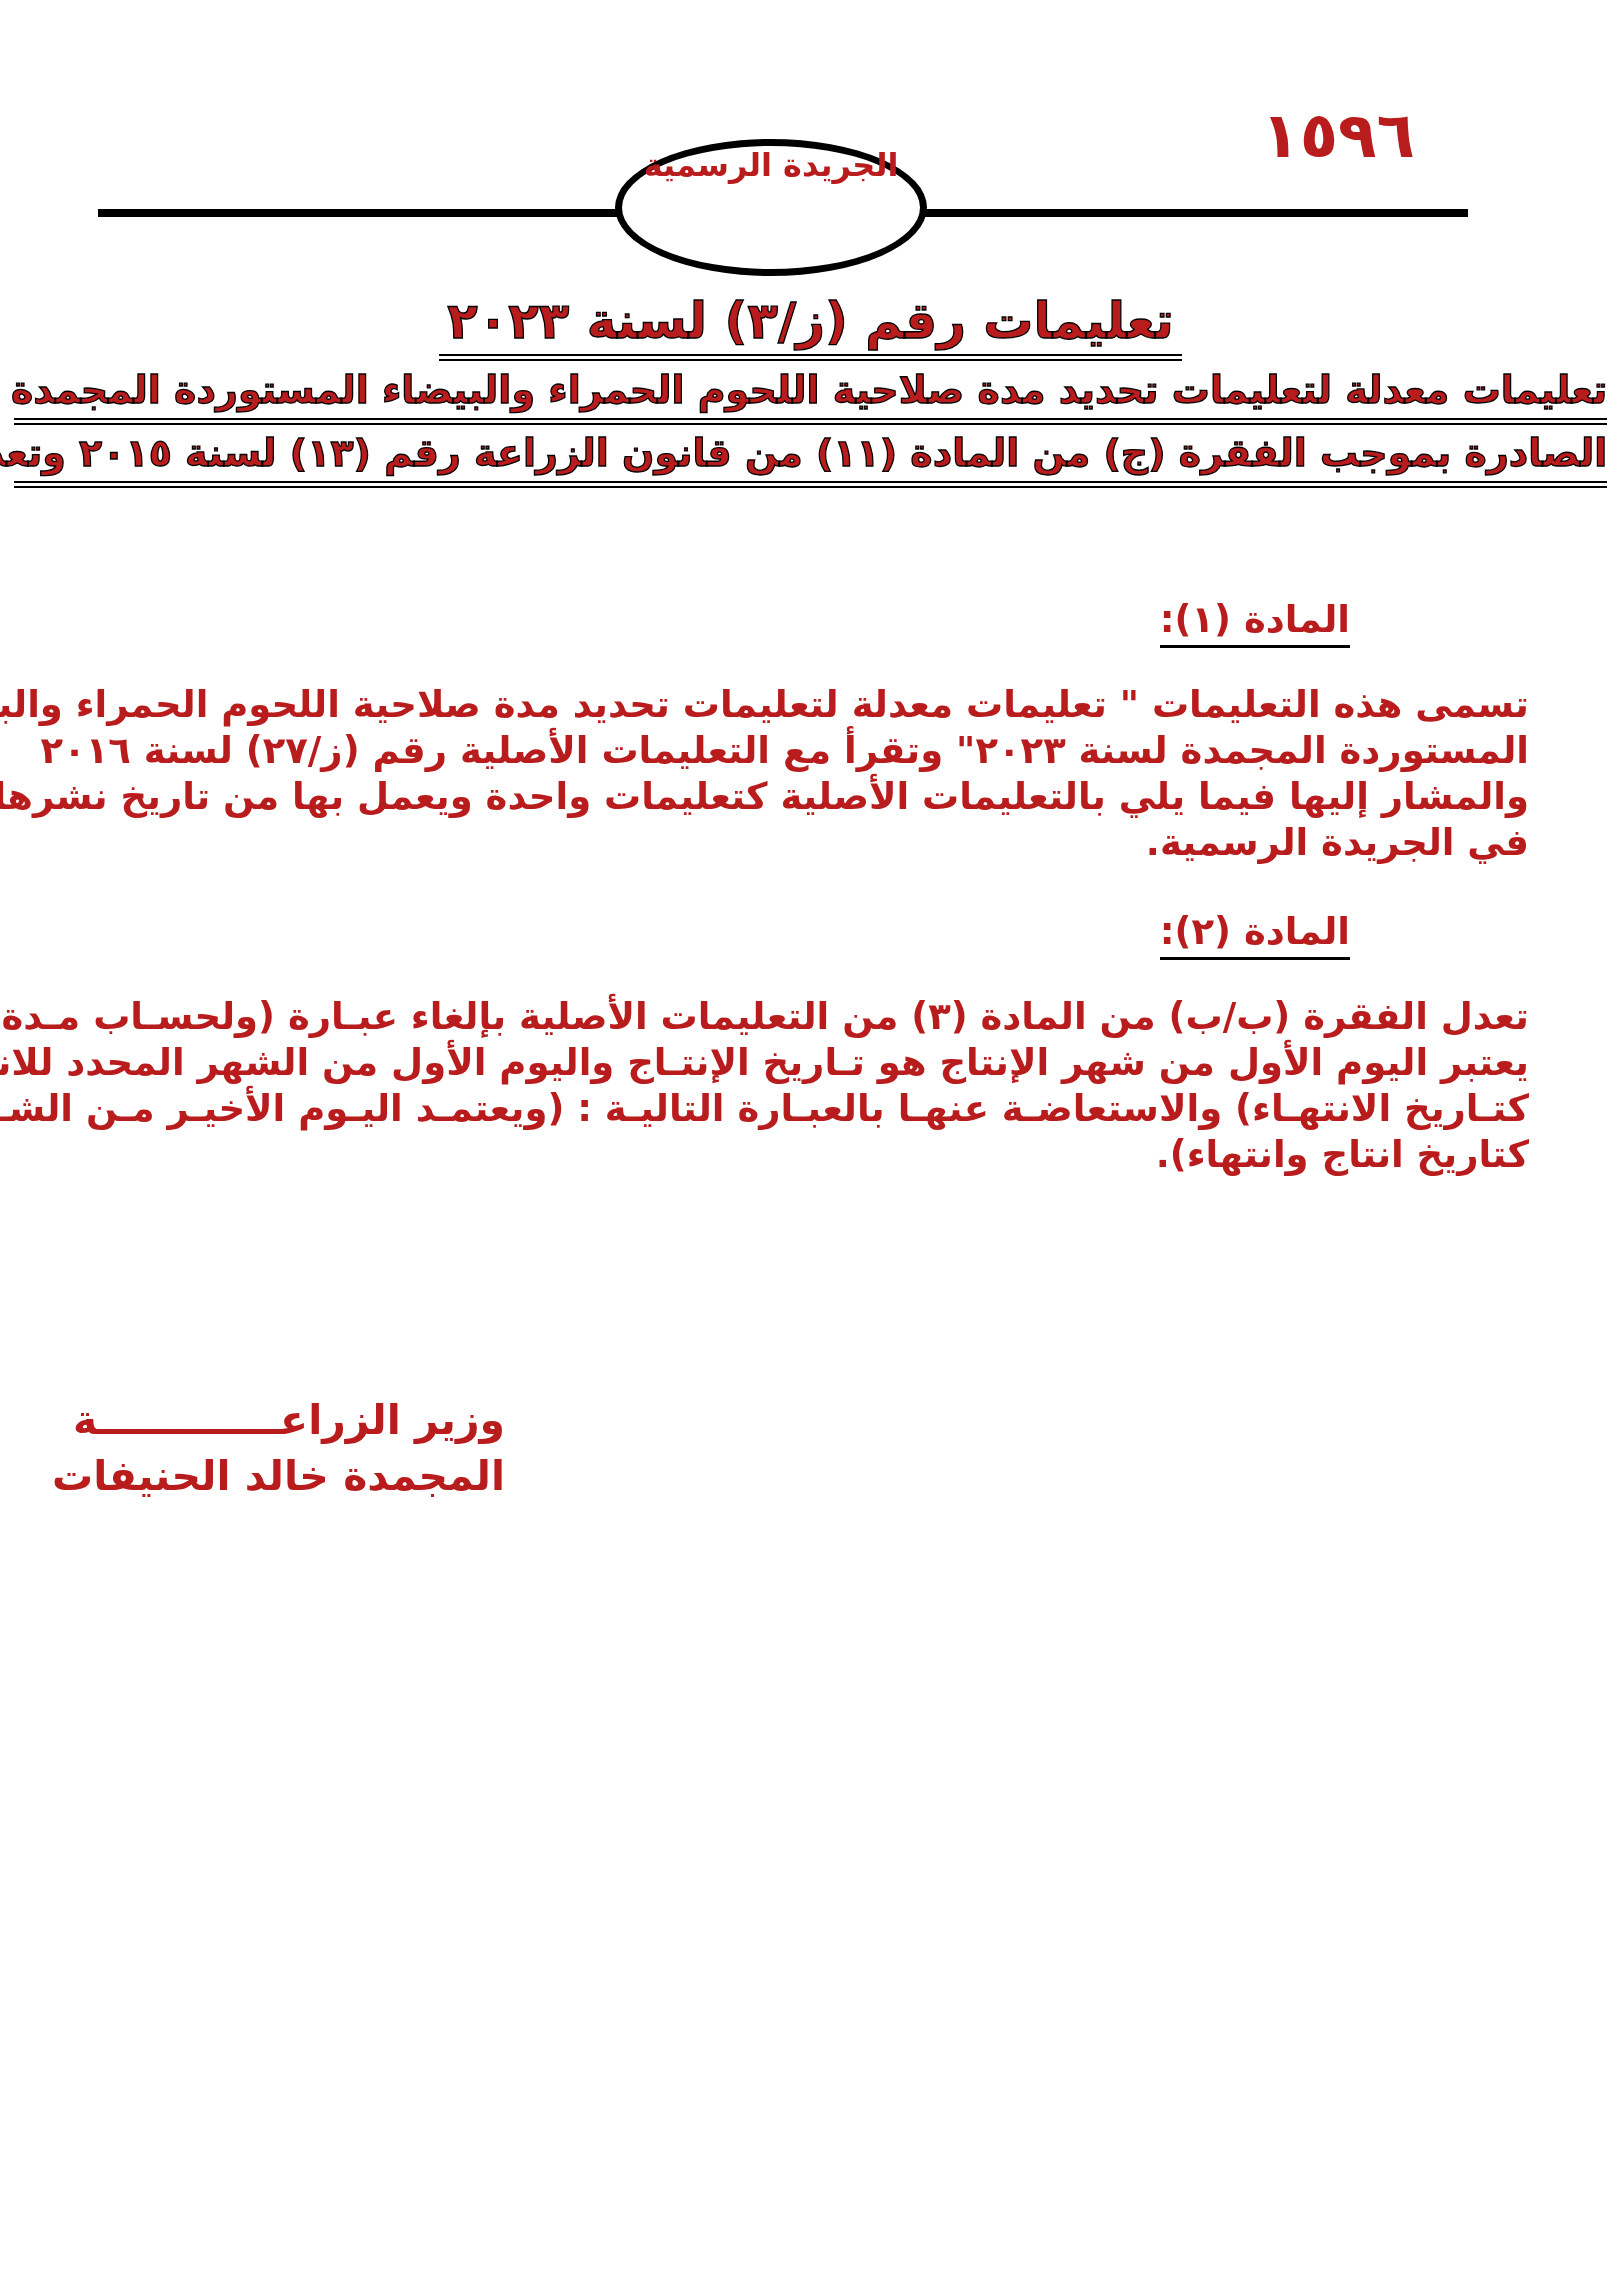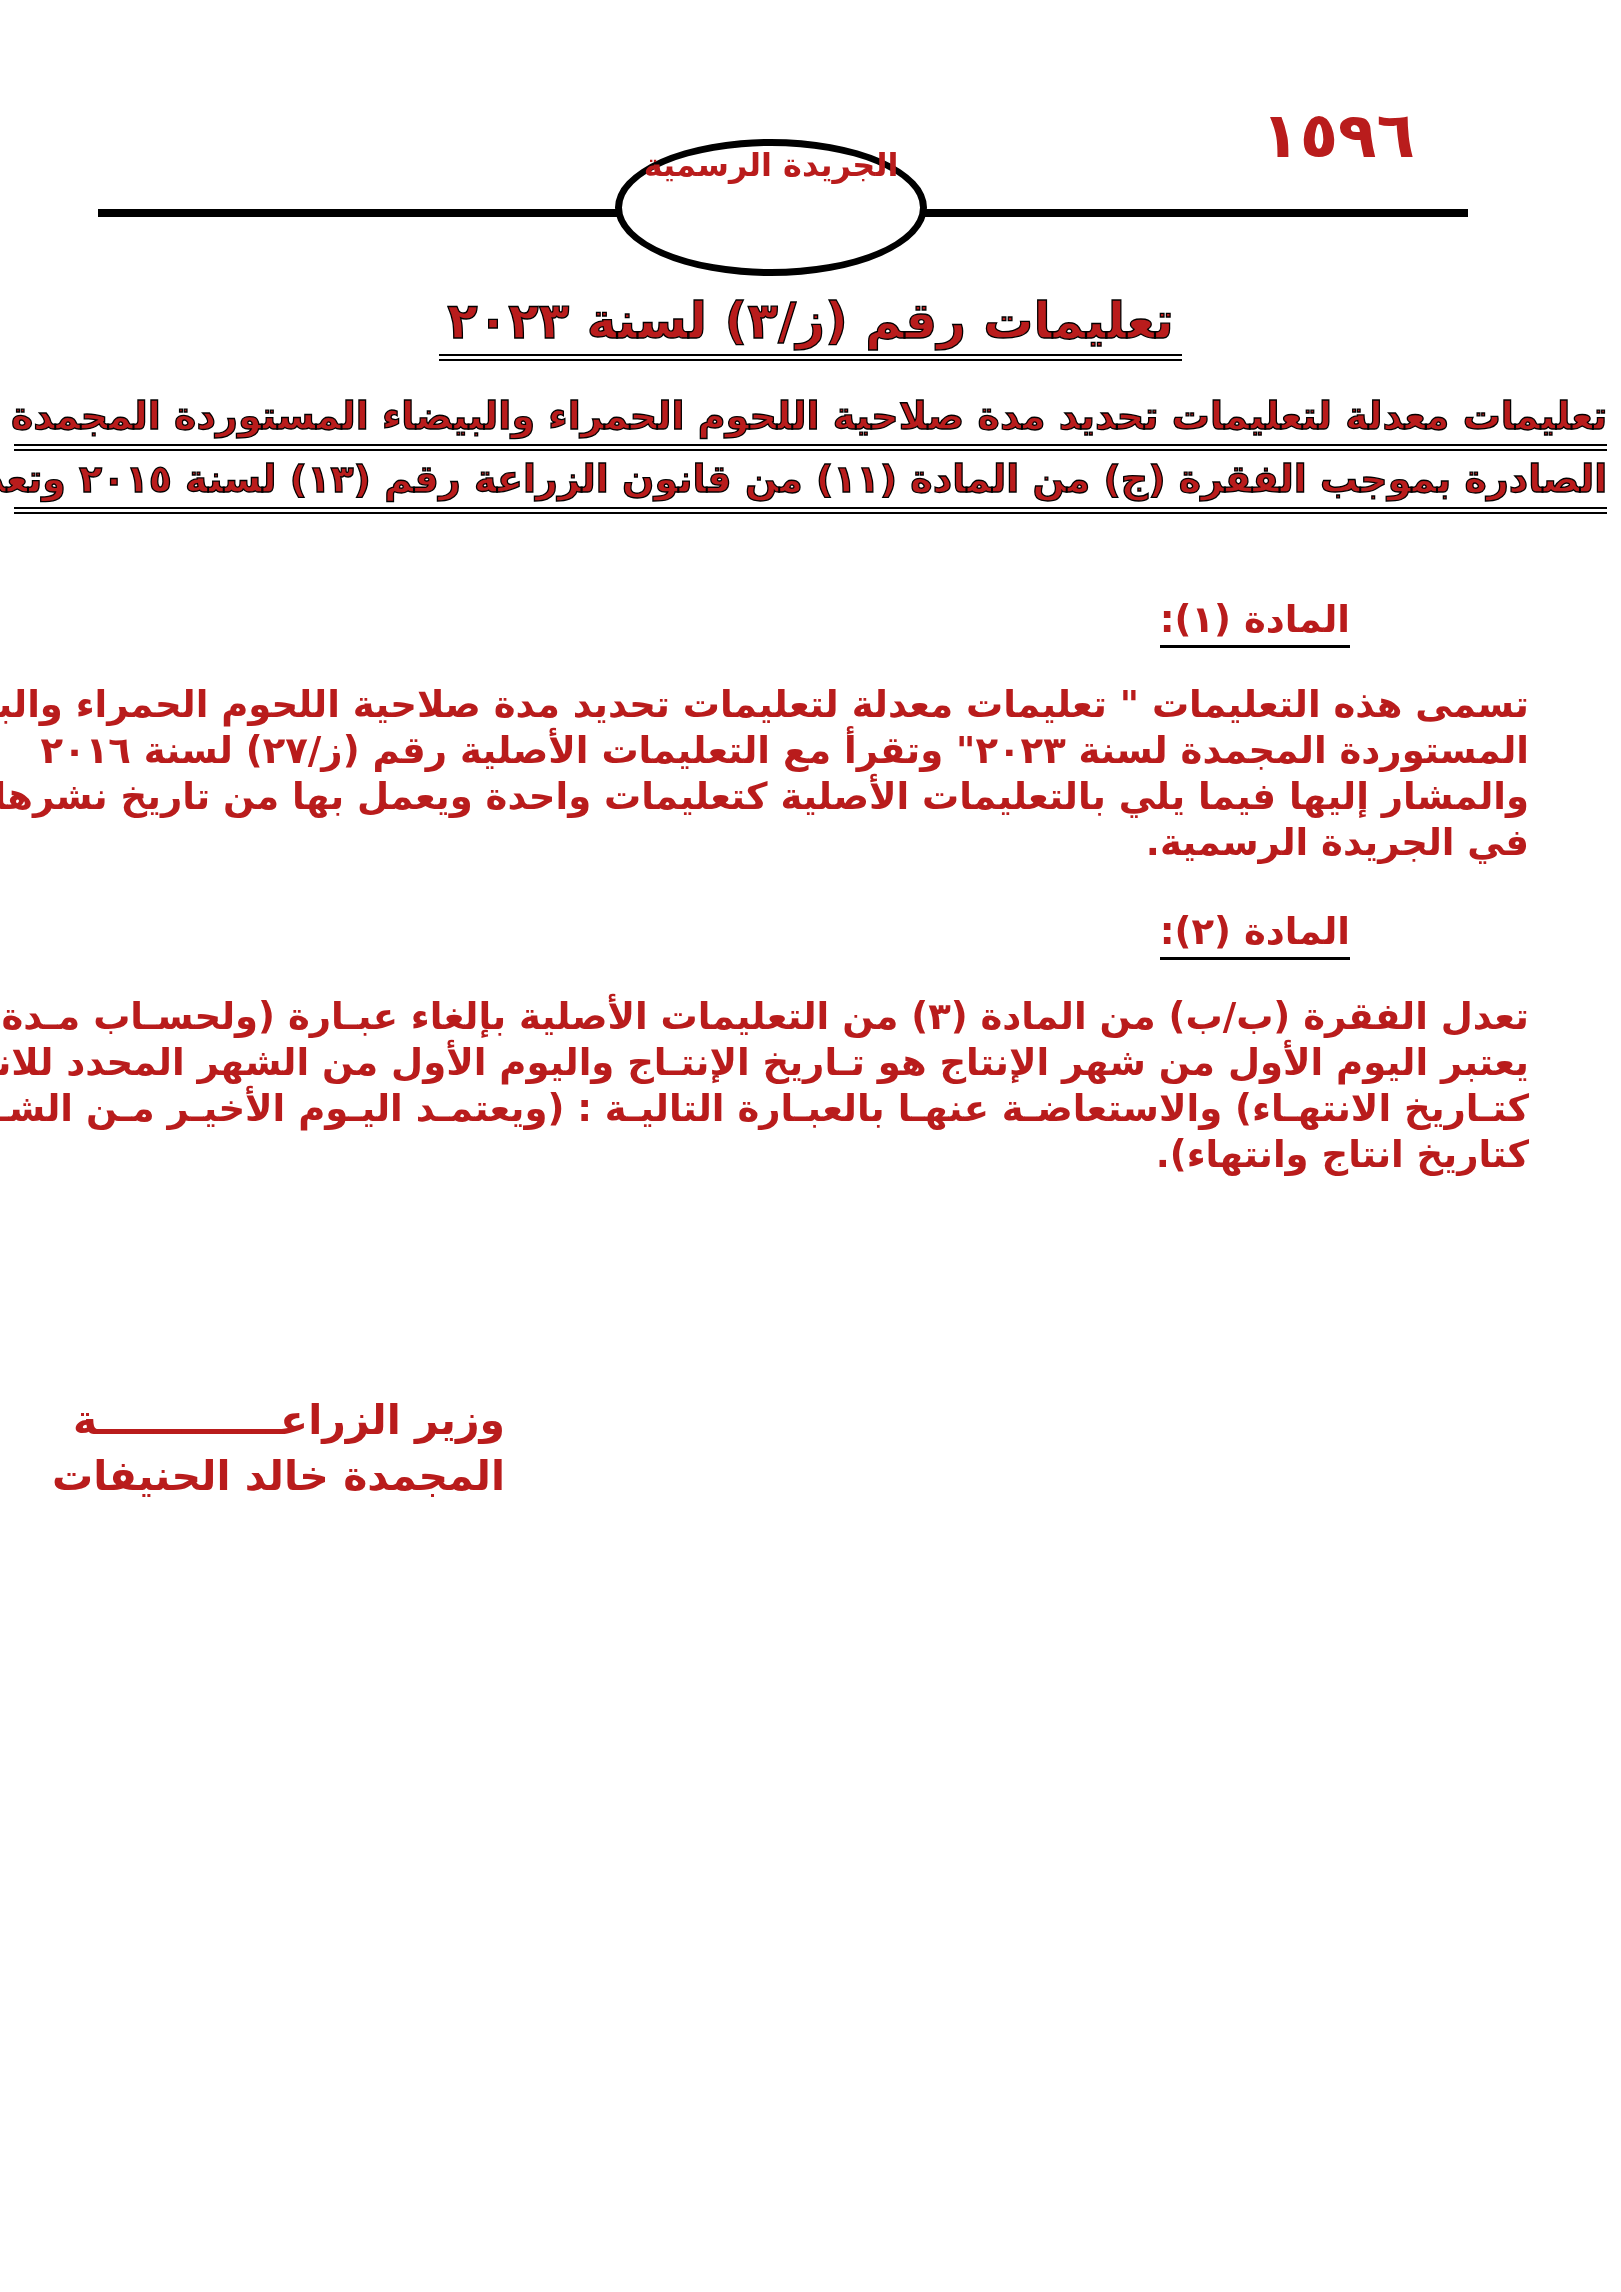--- a/index.html
+++ b/index.html
@@ -45,21 +45,20 @@
     padding:0 7.8px 4.9px 7.8px;
     border-bottom:7.8px double #000;
     white-space:nowrap;
   }
   .title-wide{
     position:absolute;left:13.7px;right:13.7px;
     font-size:38px;line-height:1.15;
     text-align:justify;text-align-last:justify;
     padding-bottom:4.9px;border-bottom:7.8px double #000;
     white-space:nowrap;
-    margin-top:26px;
   }
   .title-wide-2{top:369px;}
   .title-wide-3{top:432px;}
   
   .article-heading{
     position:absolute;right:271px;
     font-size:37px;line-height:1.1;
     padding-bottom:3.9px;border-bottom:3.9px solid #000;
     white-space:nowrap;
     text-align:right;

